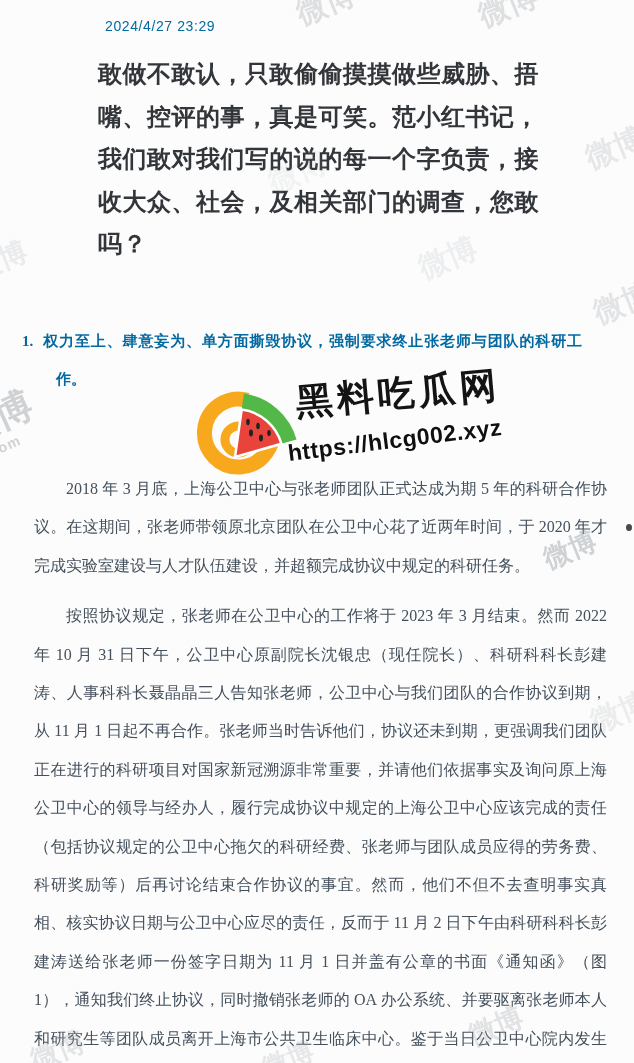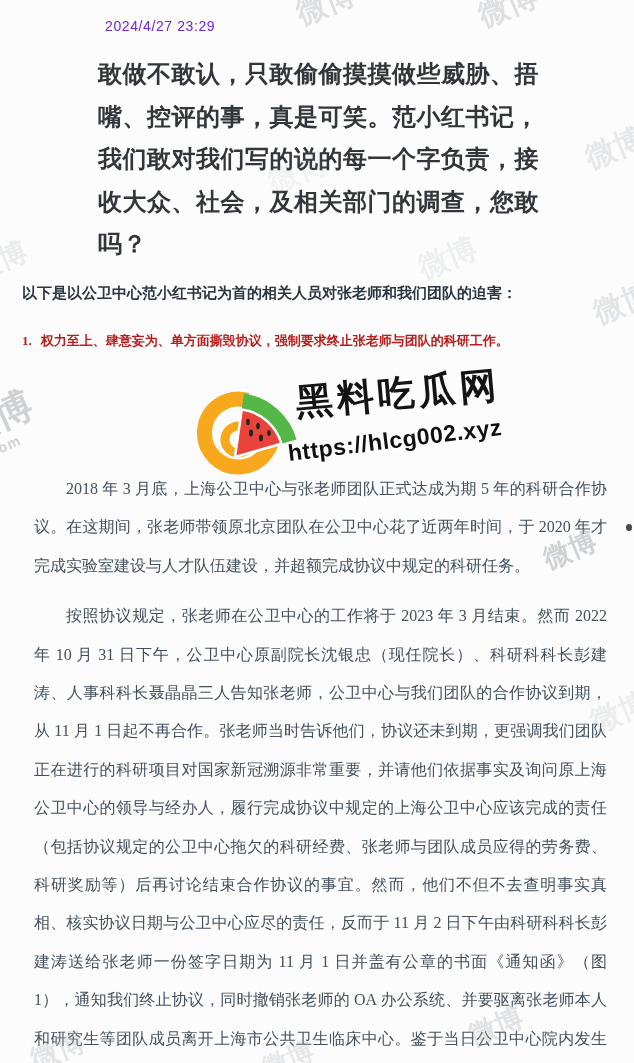--- a/index.html
+++ b/index.html
@@ -9,21 +9,21 @@
     margin:0 auto;
     background:#fcfcfc;
     overflow:hidden;
     font-family:"Liberation Serif",serif;
   }
   
   .timestamp{
     position:absolute;left:105px;top:18px;
     font-family:"Liberation Sans",sans-serif;
     font-size:14px;letter-spacing:.6px;
-    color:#6d28d9;
+    color:#0369a1;
   }
   
   .hero{
     position:absolute;left:98px;top:53px;width:441px;
     font-family:"Liberation Sans",sans-serif;
     font-weight:700;font-size:24px;line-height:42.5px;
     letter-spacing:.4px;
     color:#323539;
     text-align:justify;
   }
@@ -32,22 +32,22 @@
     position:absolute;left:22px;top:284px;width:600px;
     font-family:"Liberation Sans",sans-serif;
     font-weight:700;font-size:15px;
     color:#2c3540;
   }
   
   .list-item{
     position:absolute;left:22px;top:322px;width:560px;
     box-sizing:border-box;
     padding-left:34px;text-indent:-34px;
-    font-weight:700;font-size:13px;line-height:38px;
-    color:#b91c1c;
+    font-weight:700;font-size:15px;line-height:38px;
+    color:#0369a1;
     text-align:justify;
   }
   .list-item .num{margin-right:9px;}
   
   .bodytext{
     position:absolute;left:22px;top:458px;width:597px;
     font-size:16px;line-height:38.4px;
     color:#44505c;
     text-align:justify;
     text-justify:inter-ideograph;
@@ -112,21 +112,20 @@
   <span class="wm" style="left:543px;top:532px;font-size:27px;opacity:.45">微博</span>
   <span class="wm" style="left:590px;top:692px;font-size:30px;opacity:.16">微博</span>
   <span class="wm" style="left:468px;top:1008px;font-size:28px;opacity:.28">微博</span>
   <span class="wm" style="left:30px;top:1032px;font-size:28px;opacity:.25">微博</span>
   <span class="wm" style="left:262px;top:1042px;font-size:26px;opacity:.22">微博</span>
 
   <div class="timestamp">2024/4/27 23:29</div>
 
   <div class="hero">敢做不敢认，只敢偷偷摸摸做些威胁、捂嘴、控评的事，真是可笑。范小红书记，我们敢对我们写的说的每一个字负责，接收大众、社会，及相关部门的调查，您敢吗？</div>
 
-  <div class="intro">以下是以公卫中心范小红书记为首的相关人员对张老师和我们团队的迫害：</div>
 
   <div class="list-item">
     <span class="num">1.</span><span>权力至上、肆意妄为、单方面撕毁协议，强制要求终止张老师与团队的科研工作。</span>
   </div>
 
   <div class="bodytext">
     <p>2018 年 3 月底，上海公卫中心与张老师团队正式达成为期 5 年的科研合作协议。在这期间，张老师带领原北京团队在公卫中心花了近两年时间，于 2020 年才完成实验室建设与人才队伍建设，并超额完成协议中规定的科研任务。</p>
     <p>按照协议规定，张老师在公卫中心的工作将于 2023 年 3 月结束。然而 2022 年 10 月 31 日下午，公卫中心原副院长沈银忠（现任院长）、科研科科长彭建涛、人事科科长聂晶晶三人告知张老师，公卫中心与我们团队的合作协议到期，从 11 月 1 日起不再合作。张老师当时告诉他们，协议还未到期，更强调我们团队正在进行的科研项目对国家新冠溯源非常重要，并请他们依据事实及询问原上海公卫中心的领导与经办人，履行完成协议中规定的上海公卫中心应该完成的责任（包括协议规定的公卫中心拖欠的科研经费、张老师与团队成员应得的劳务费、科研奖励等）后再讨论结束合作协议的事宜。然而，他们不但不去查明事实真相、核实协议日期与公卫中心应尽的责任，反而于 11 月 2 日下午由科研科科长彭建涛送给张老师一份签字日期为 11 月 1 日并盖有公章的书面《通知函》（图 1），通知我们终止协议，同时撤销张老师的 OA 办公系统、并要驱离张老师本人和研究生等团队成员离开上海市公共卫生临床中心。鉴于当日公卫中心院内发生疫情，考虑大局，张老师于 11 月 9 日才作了回复（图 2）。</p>
 
   </div>

